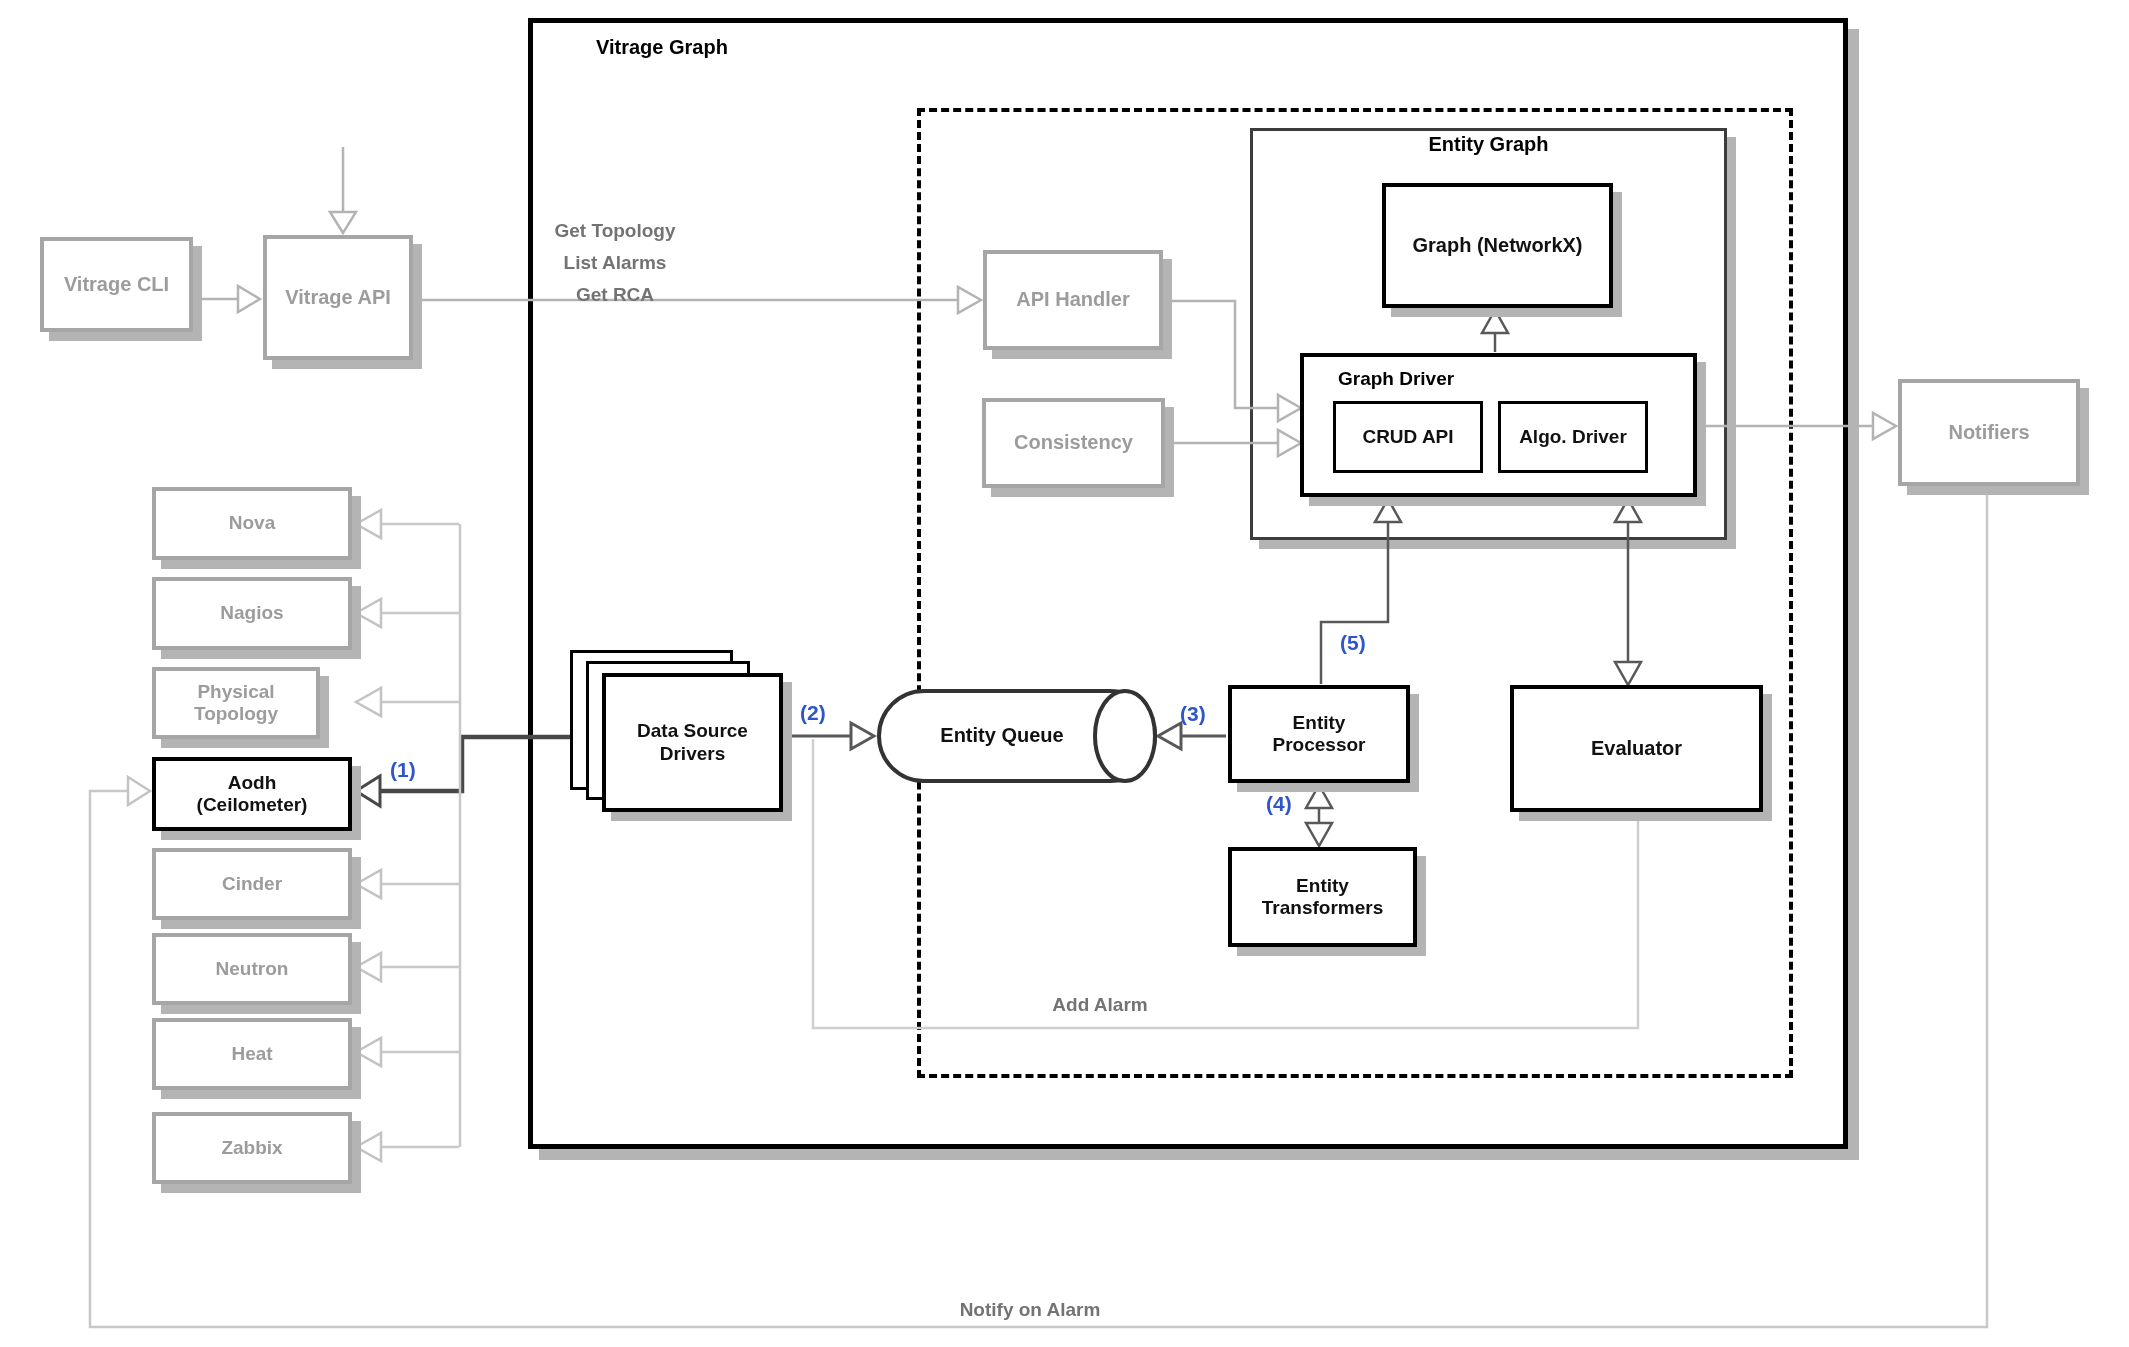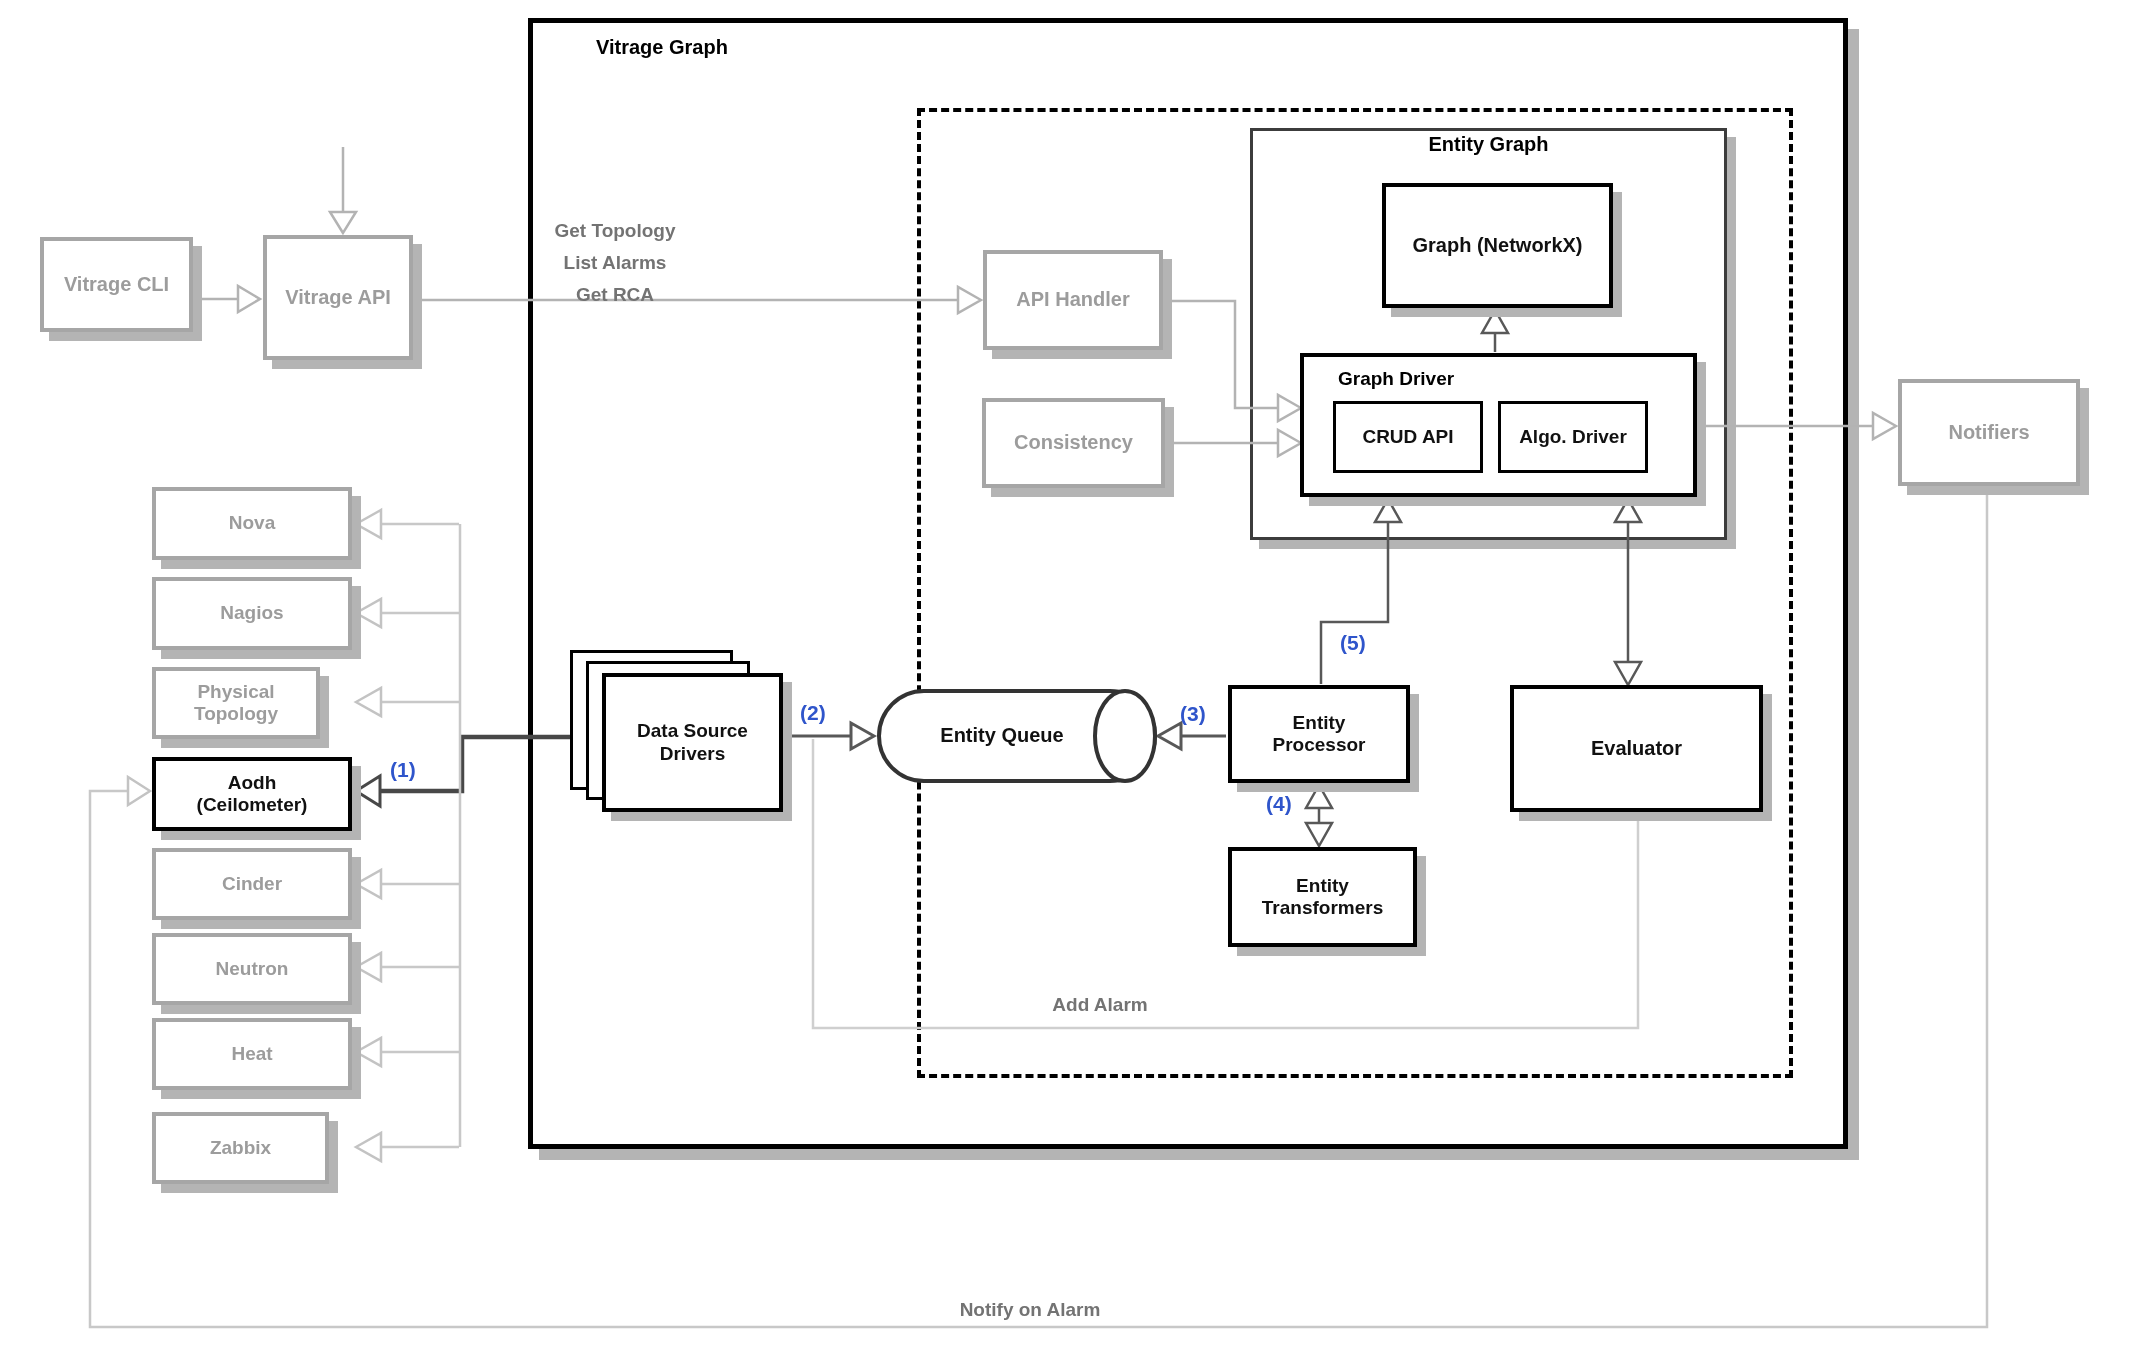--- a/index.html
+++ b/index.html
@@ -167,21 +167,21 @@
   </div>
   <div class="box gray-box shadow z4" style="left:152px;top:848px;width:200px;height:72px;font-size:19px;">
     <span>Cinder</span>
   </div>
   <div class="box gray-box shadow z4" style="left:152px;top:933px;width:200px;height:72px;font-size:19px;justify-content:center;">
     <span>Neutron</span>
   </div>
   <div class="box gray-box shadow z4" style="left:152px;top:1018px;width:200px;height:72px;font-size:19px;">
     <span>Heat</span>
   </div>
-  <div class="box gray-box shadow z4" style="left:152px;top:1112px;width:177px;height:72px;font-size:19px;">
+  <div class="box gray-box shadow z4" style="left:152px;top:1112px;width:200px;height:72px;font-size:19px;">
     <span>Zabbix</span>
   </div>
 
   <div class="box gray-box shadow z4" style="left:983px;top:250px;width:180px;height:100px;">
     <span>API Handler</span>
   </div>
   <div class="box gray-box shadow z4" style="left:982px;top:398px;width:183px;height:90px;">
     <span>Consistency</span>
   </div>
 

